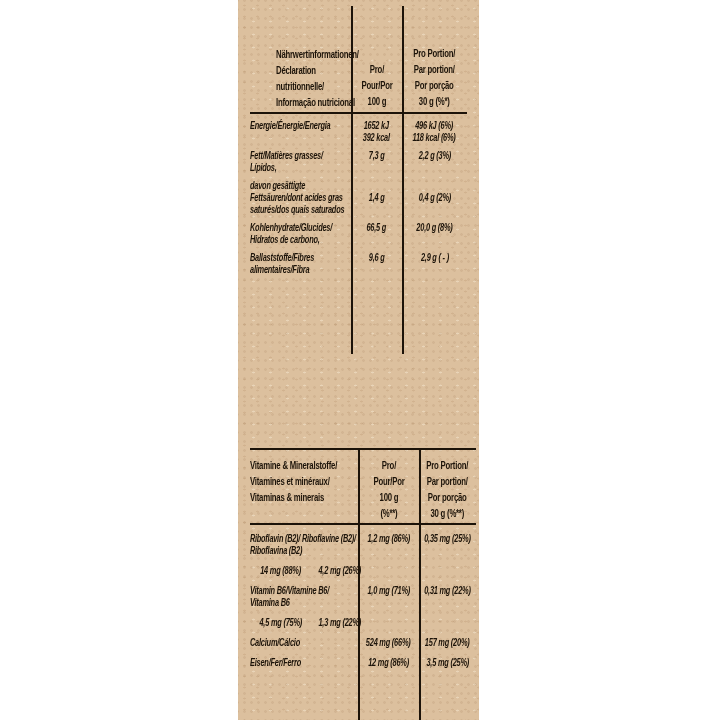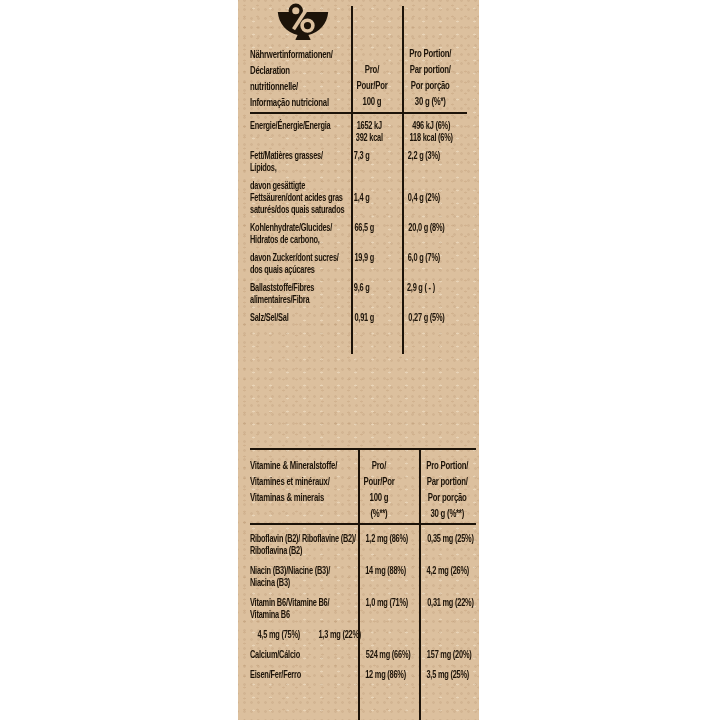--- a/index.html
+++ b/index.html
@@ -31,35 +31,35 @@
   .vl{position:absolute;width:2px;background:var(--ink);}
   .t1 .vl{top:6px;height:348px;}
   .t1 .vl.a{left:101px;} .t1 .vl.b{left:152px;}
   .t2 .vl{top:0;height:282px;}
   .t2 .vl.a{left:108px;} .t2 .vl.b{left:169px;}
 
   .thead{display:flex;border-bottom:2px solid var(--ink);font-size:10.5px;line-height:16px;}
   .t1 .thead{align-items:flex-end;height:112px;}
   .t2 .thead{align-items:flex-start;height:66px;padding-top:7px;}
   .t1 .thead .cell{padding-bottom:3px;}
-  .t1 .thead .cell.label{align-self:stretch;display:flex;flex-direction:column;align-items:flex-start;padding-bottom:0;}
+  .t1 .thead .cell.label{align-self:stretch;display:flex;align-items:flex-start;padding-bottom:0;}
   .h1text{margin-top:auto;margin-bottom:2px;}
 
-  .row{display:flex;}
+  .row{display:flex;font-style:italic;}
   .t1 .row{margin-top:6px;}
   .t2 .row{margin-top:8px;}
   .rows{font-size:10px;line-height:12px;}
   .cell{flex:none;}
   .t1 .cell.label{width:101px;}
   .t1 .cell.per100{width:51px;}
   .t1 .cell.portion{width:65px;}
   .t2 .cell.label{width:108px;}
   .t2 .cell.per100{width:61px;}
   .t2 .cell.portion{width:57px;}
-  .cell.per100,.cell.portion{display:flex;justify-content:flex-start;align-items:flex-start;}
+  .cell.per100,.cell.portion{display:flex;justify-content:center;align-items:flex-start;}
   .tx{display:inline-block;white-space:pre;transform-origin:50% 0;}
   .cell.label .tx{transform-origin:0 0;text-align:left;}
   .cell.per100 .tx,.cell.portion .tx{text-align:center;}
 
   .bowl{margin:3px 0 0 26px;width:54px;height:38px;}
   .bowl .ink-fill{fill:var(--ink);}
   .bowl .ink-ring{stroke:var(--ink);fill:var(--paper);stroke-width:4;}
   .bowl .paper-stroke{stroke:var(--paper);fill:none;stroke-width:4;}
 </style>
 </head>
@@ -133,46 +133,27 @@
             <div class="cell label"><span class="tx" style="transform: scaleX(0.74);">Kohlenhydrate/Glucides/
 Hidratos de carbono,</span></div>
             <div class="cell per100">
               <span class="tx" style="transform: scaleX(0.74);">66,5 g</span>
             </div>
             <div class="cell portion">
               <span class="tx" style="transform: scaleX(0.74);">20,0 g (8%)</span>
             </div>
           </div>
           <div class="row">
-            <div class="cell label"><span class="tx" style="transform: scaleX(0.74);">davon Zucker/dont sucres/
-dos quais açúcares</span></div>
-            <div class="cell per100">
-              <span class="tx" style="transform: scaleX(0.74);">19,9 g</span>
-            </div>
-            <div class="cell portion">
-              <span class="tx" style="transform: scaleX(0.74);">6,0 g (7%)</span>
-            </div>
-          </div>
-          <div class="row">
             <div class="cell label"><span class="tx" style="transform: scaleX(0.74);">Ballaststoffe/Fibres
 alimentaires/Fibra</span></div>
             <div class="cell per100">
               <span class="tx" style="transform: scaleX(0.74);">9,6 g</span>
             </div>
             <div class="cell portion">
               <span class="tx" style="transform: scaleX(0.74);">2,9 g ( - )</span>
-            </div>
-          </div>
-          <div class="row">
-            <div class="cell label"><span class="tx" style="transform: scaleX(0.74);">Salz/Sel/Sal</span></div>
-            <div class="cell per100">
-              <span class="tx" style="transform: scaleX(0.74);">0,91 g</span>
-            </div>
-            <div class="cell portion">
-              <span class="tx" style="transform: scaleX(0.74);">0,27 g (5%)</span>
             </div>
           </div>
         </div>
     </div>
 
     <div class="tbl t2">
       <div class="vl a"></div>
       <div class="vl b"></div>
       <div class="thead">
         <div class="cell label">
@@ -198,22 +179,20 @@
             <div class="cell label"><span class="tx" style="transform: scaleX(0.731034);">Riboflavin (B2)/ Riboflavine (B2)/
 Riboflavina (B2)</span></div>
             <div class="cell per100">
               <span class="tx" style="transform: scaleX(0.74);">1,2 mg (86%)</span>
             </div>
             <div class="cell portion">
               <span class="tx" style="transform: scaleX(0.74);">0,35 mg (25%)</span>
             </div>
           </div>
           <div class="row">
-            <div class="cell label"><span class="tx" style="transform: scaleX(0.74);">Niacin (B3)/Niacine (B3)/
-Niacina (B3)</span></div>
             <div class="cell per100">
               <span class="tx" style="transform: scaleX(0.74);">14 mg (88%)</span>
             </div>
             <div class="cell portion">
               <span class="tx" style="transform: scaleX(0.74);">4,2 mg (26%)</span>
             </div>
           </div>
           <div class="row">
             <div class="cell label"><span class="tx" style="transform: scaleX(0.74);">Vitamin B6/Vitamine B6/
 Vitamina B6</span></div>

